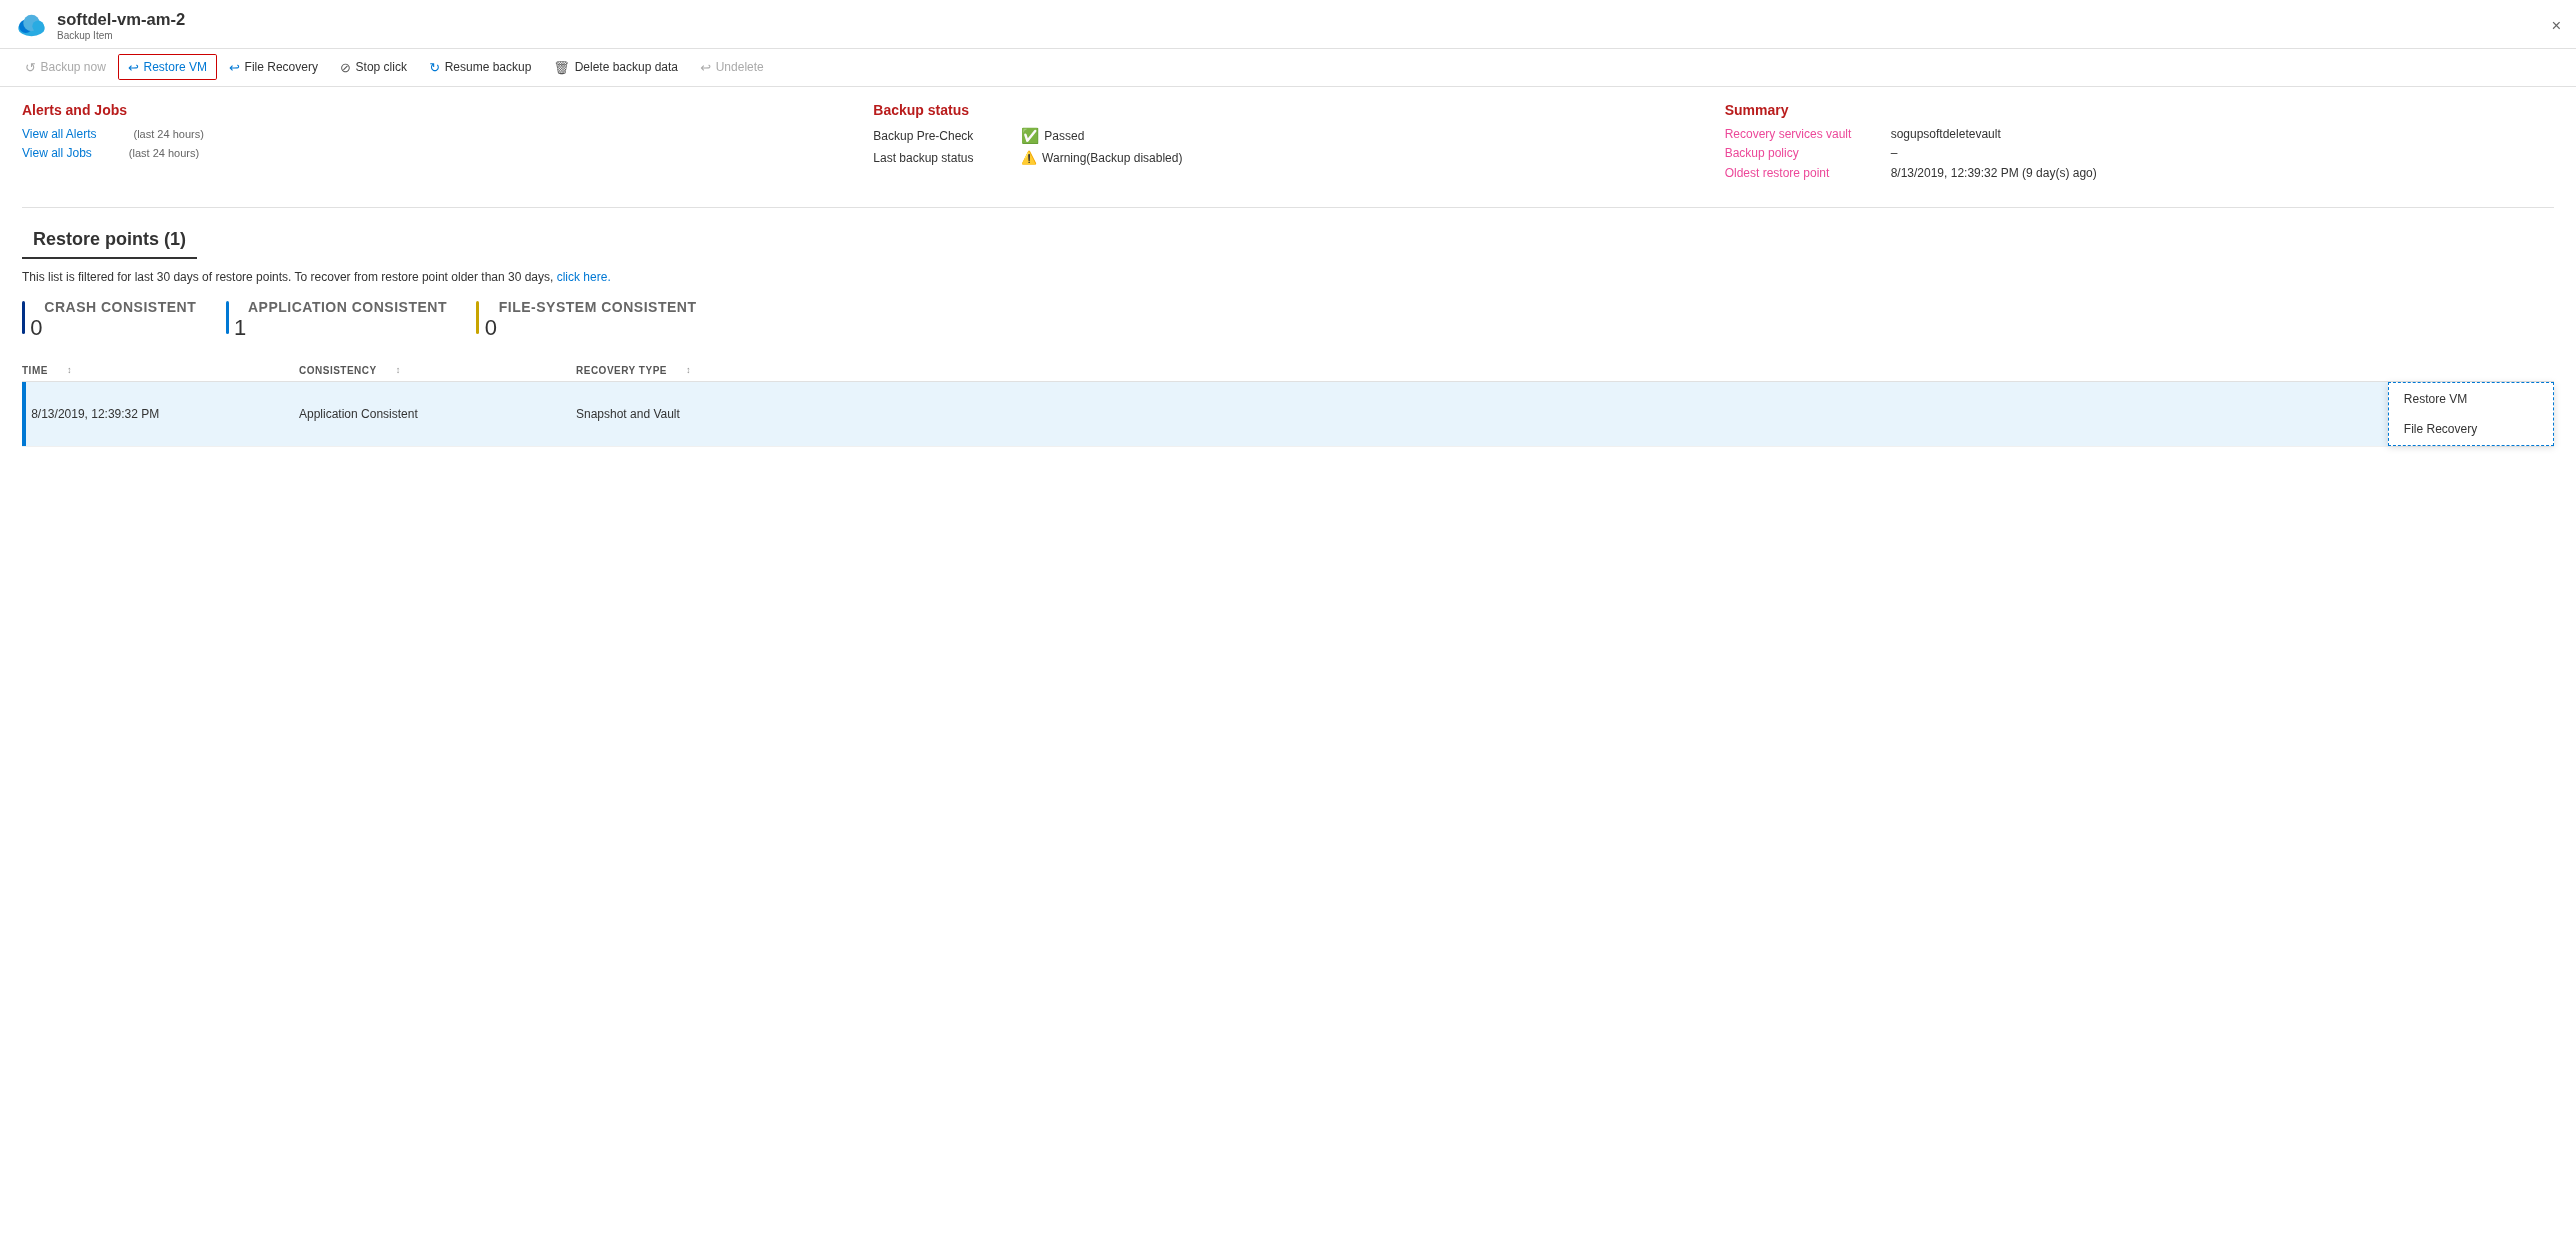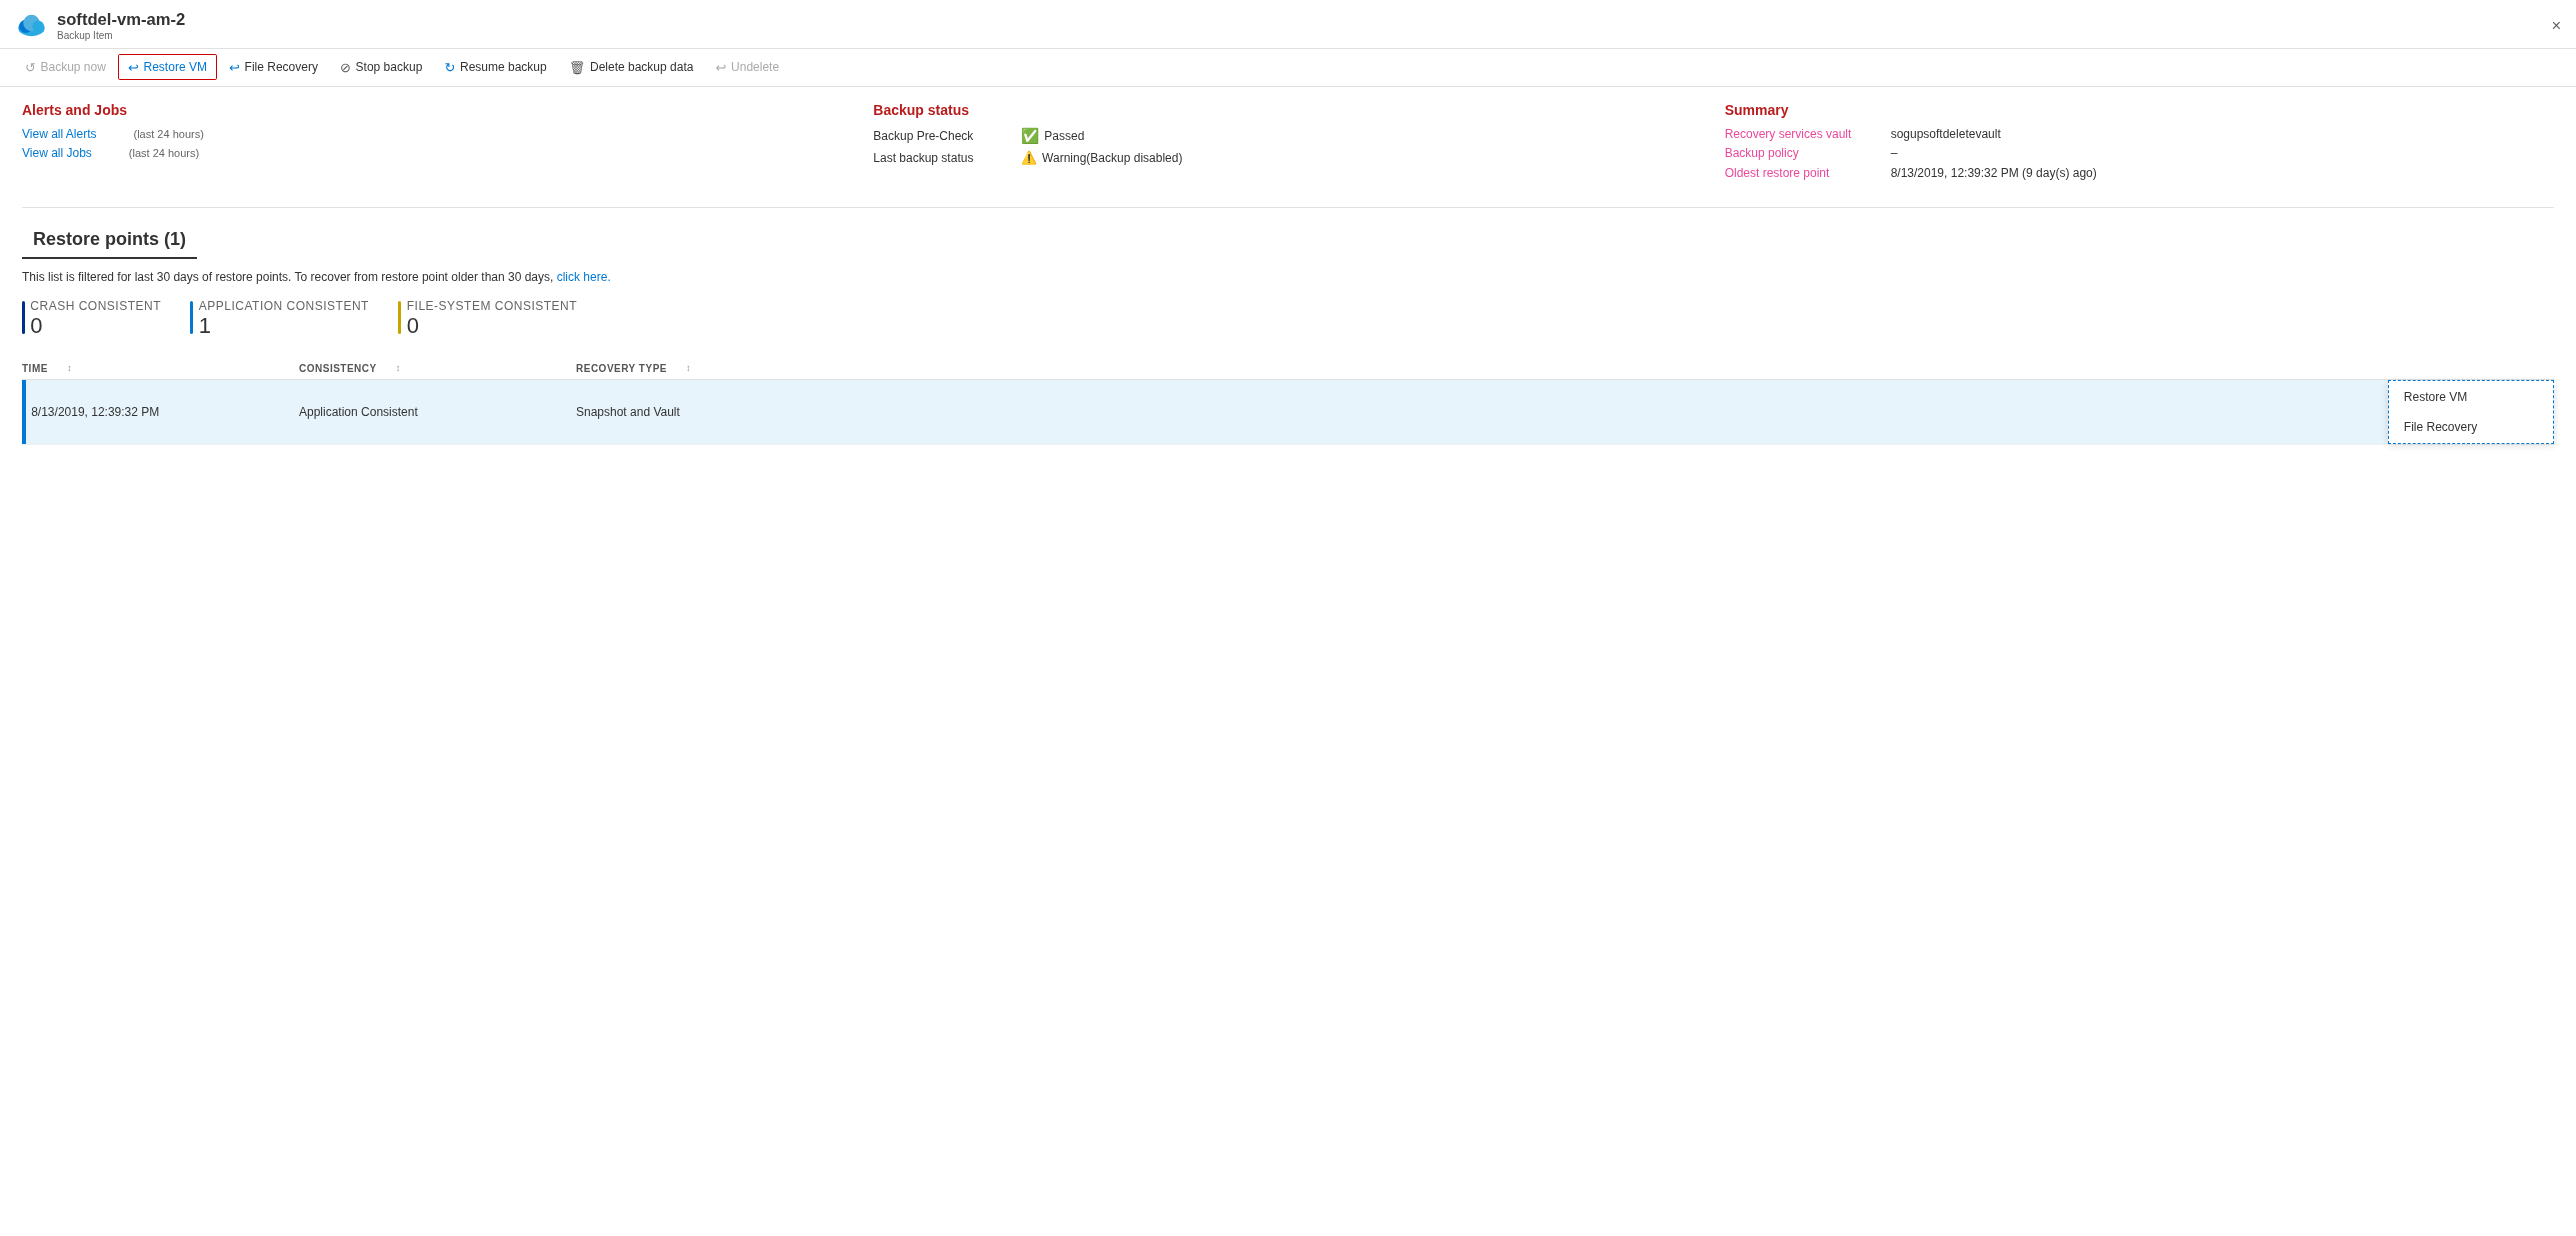--- a/index.html
+++ b/index.html
@@ -66,21 +66,21 @@
     }
 
     .filter-note { font-size: 12px; color: #333; margin-bottom: 14.8px; }
 
     .consistency-indicators { display: flex; gap: 29.5px; margin-bottom: 18.5px; }
     .consistency-item { display: flex; align-items: flex-start; gap: 5.5px; }
     .ci-bar { width: 2.8px; height: 33px; border-radius: 1.8px; margin-top: 1.8px; }
     .ci-bar.blue-dark { background: #003087; }
     .ci-bar.blue-mid { background: #0078d4; }
     .ci-bar.yellow { background: #c8a400; }
-    .ci-label { font-size: 12px; font-weight: 400; color: #666; letter-spacing: 0.5px; }
+    .ci-label { font-size: 14px; font-weight: 700; color: #666; letter-spacing: 0.5px; margin-left: 14px; }
     .ci-count { font-size: 22px; font-weight: 300; color: #333; }
 
     .table-header {
       display: grid;
       grid-template-columns: 277px 277px 1fr 55px;
       padding: 5.5px 0;
       border-bottom: 0.9px solid #e0e0e0;
     }
     .table-header-cell {
       font-size: 10px; font-weight: 600; color: #555; text-transform: uppercase;
@@ -150,21 +150,21 @@
   <button class="toolbar-btn active">
     <span class="btn-icon" style="color:#0078d4;">↩</span>
     <span class="btn-label">Restore VM</span>
   </button>
   <button class="toolbar-btn">
     <span class="btn-icon" style="color:#0078d4;">↩</span>
     <span class="btn-label">File Recovery</span>
   </button>
   <button class="toolbar-btn">
     <span class="btn-icon" style="color:#555;">⊘</span>
-    <span class="btn-label">Stop backup</span>
+    <span class="btn-label">Stop click</span>
   </button>
   <button class="toolbar-btn">
     <span class="btn-icon" style="color:#0078d4;">↻</span>
     <span class="btn-label">Resume backup</span>
   </button>
   <button class="toolbar-btn">
     <span class="btn-icon" style="color:#555;">🗑</span>
     <span class="btn-label">Delete backup data</span>
   </button>
   <button class="toolbar-btn disabled">

